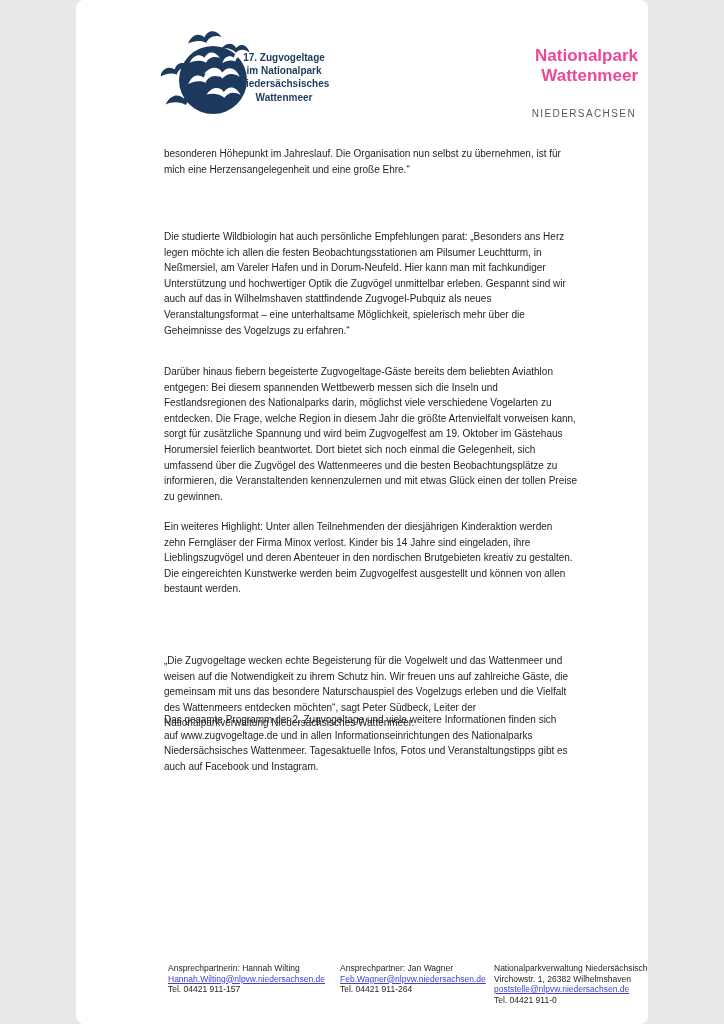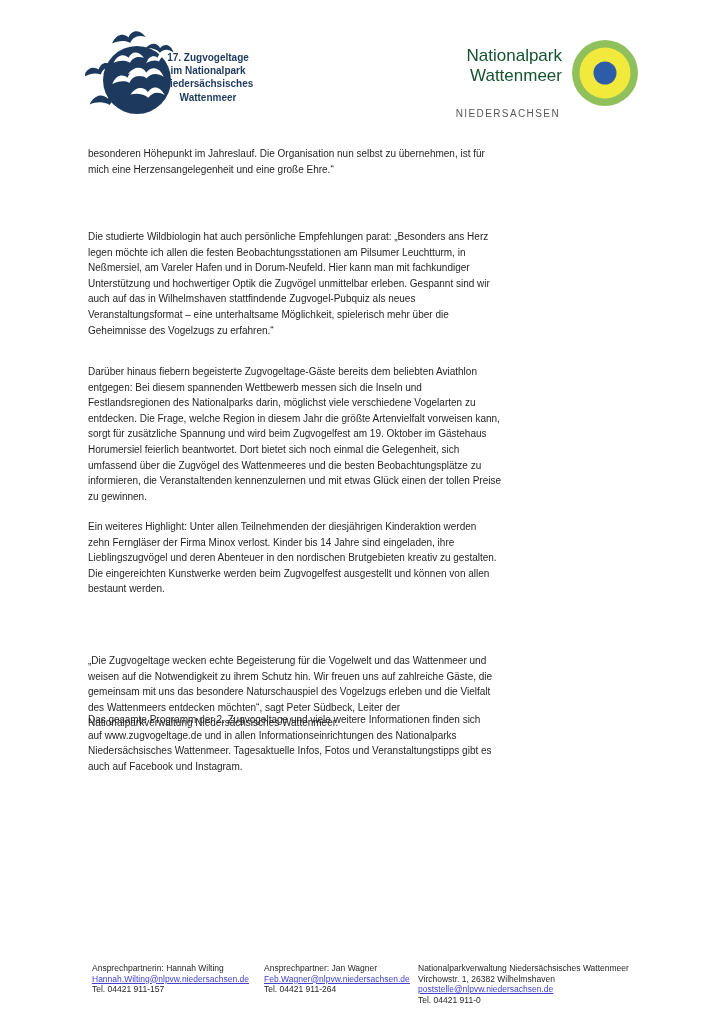--- a/index.html
+++ b/index.html
@@ -1,39 +1,40 @@
 <!DOCTYPE html>
 <html lang="de"><head>
 <meta charset="utf-8">
 <style>
   html,body{margin:0;padding:0;background:#e8e8e8;}
   .page{
     position:relative;
-    width:724px;height:1024px;
+    width:572px;height:1024px;
     background:#ffffff;
     margin:0 auto;
     font-family:"Liberation Sans", sans-serif;
     color:#1f1f1f;
     overflow:hidden;
+    border-radius:8px;
   }
   .preline{white-space:pre-line;}
 
   
   .event-logo{position:absolute;left:85px;top:30px;width:185px;height:92px;}
   .event-logo svg{position:absolute;left:0;top:0;}
   .event-tagline{
     position:absolute;left:62px;top:21px;width:122px;
     font-size:10px;font-weight:bold;line-height:13.2px;
     color:#1d3a5e;text-align:center;
   }
   .park-logo{position:absolute;left:448px;top:36px;width:200px;height:80px;}
   .park-wordmark{
     position:absolute;right:86px;top:10px;width:114px;
-    font-size:17px;font-weight:normal;line-height:19.5px;
-    color:#14532d;text-align:right;
+    font-size:17px;font-weight:bold;line-height:19.5px;
+    color:#ec4899;text-align:right;
   }
   .park-region{
     position:absolute;right:88px;top:72px;width:130px;
     font-size:10px;letter-spacing:1.4px;color:#58585c;text-align:right;
   }
   .park-rings{position:absolute;right:8px;top:2px;}
 
   
   .bodytext{
     position:absolute;left:88px;width:620px;

